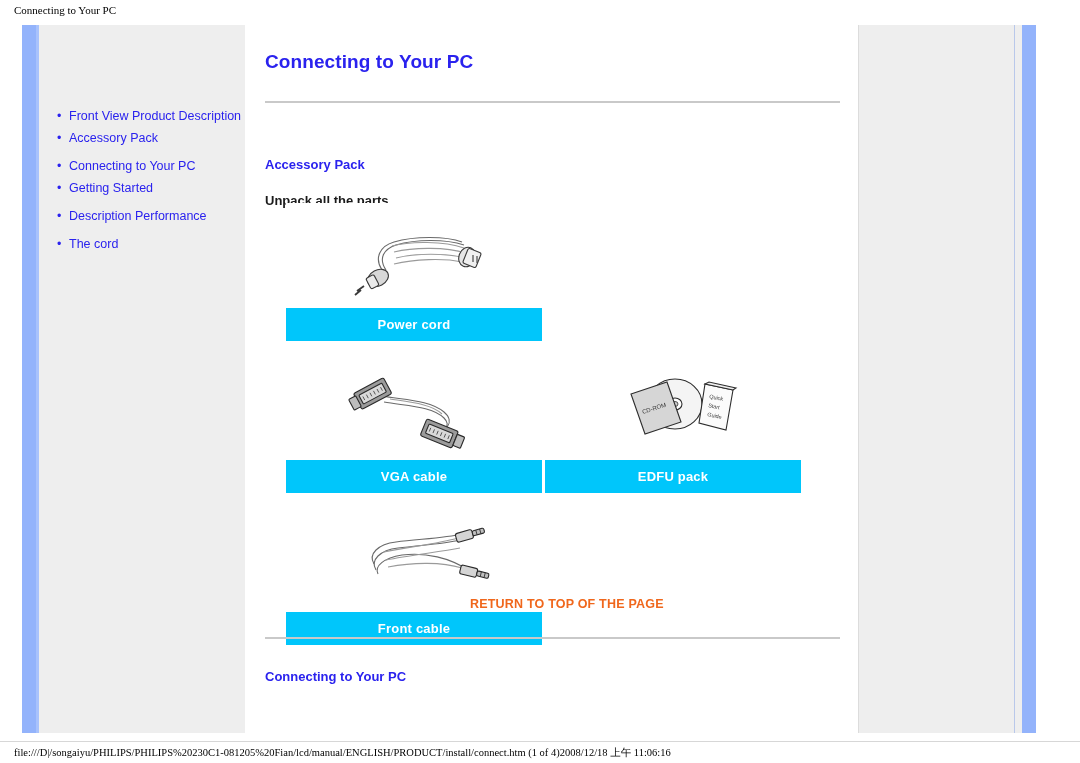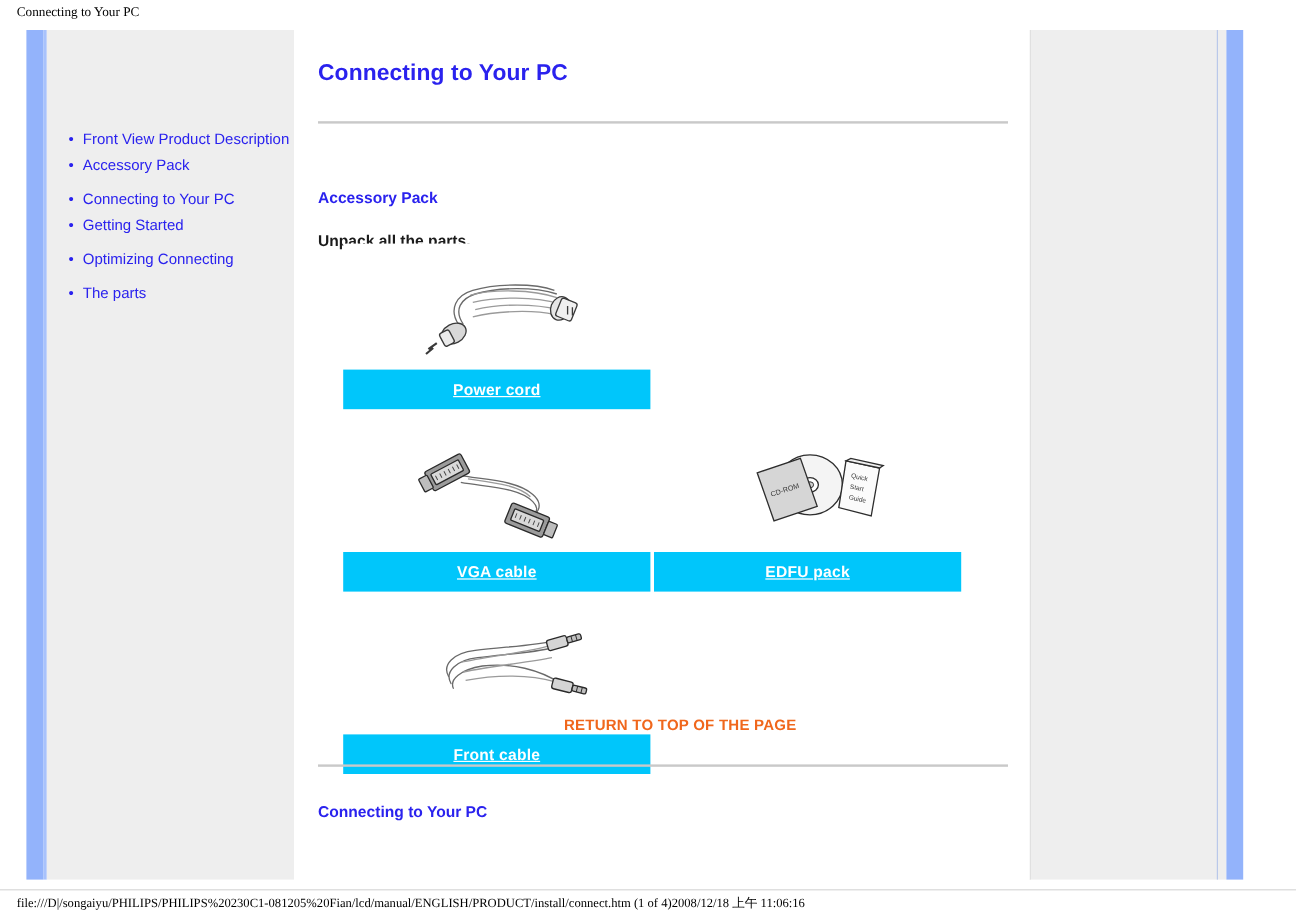--- a/index.html
+++ b/index.html
@@ -204,21 +204,20 @@
   .acc-label {
     height: 33px;
     background: #00c6fb;
     color: #ffffff;
     font-size: 13px;
     font-weight: bold;
     display: flex;
     align-items: center;
     justify-content: center;
     letter-spacing: 0.2px;
-    text-decoration: underline;
   }
   .acc-label.top-align { align-items: flex-start; padding-top: 4px; box-sizing: border-box; }
 
   .row-gap { height: 14px; }
 
   .return-top {
     position: absolute;
     left: 213px;
     top: 572px;
     font-size: 12.5px;
@@ -280,25 +279,25 @@
       <a class="nav-item" href="#">
         <span class="bullet">•</span>
         <span>Connecting to Your PC</span>
       </a>
       <a class="nav-item spaced" href="#">
         <span class="bullet">•</span>
         <span>Getting Started</span>
       </a>
       <a class="nav-item spaced" href="#">
         <span class="bullet">•</span>
-        <span>Optimizing Connecting</span>
+        <span>Description Performance</span>
       </a>
       <a class="nav-item" href="#">
         <span class="bullet">•</span>
-        <span>The parts</span>
+        <span>The cord</span>
       </a>
     </div>
   </div>
 
   <div class="content">
 
     <div class="h1-title">Connecting to Your PC</div>
     <div class="rule top"></div>
 
     <div class="h2-heading h2-accessory">Accessory Pack</div>

